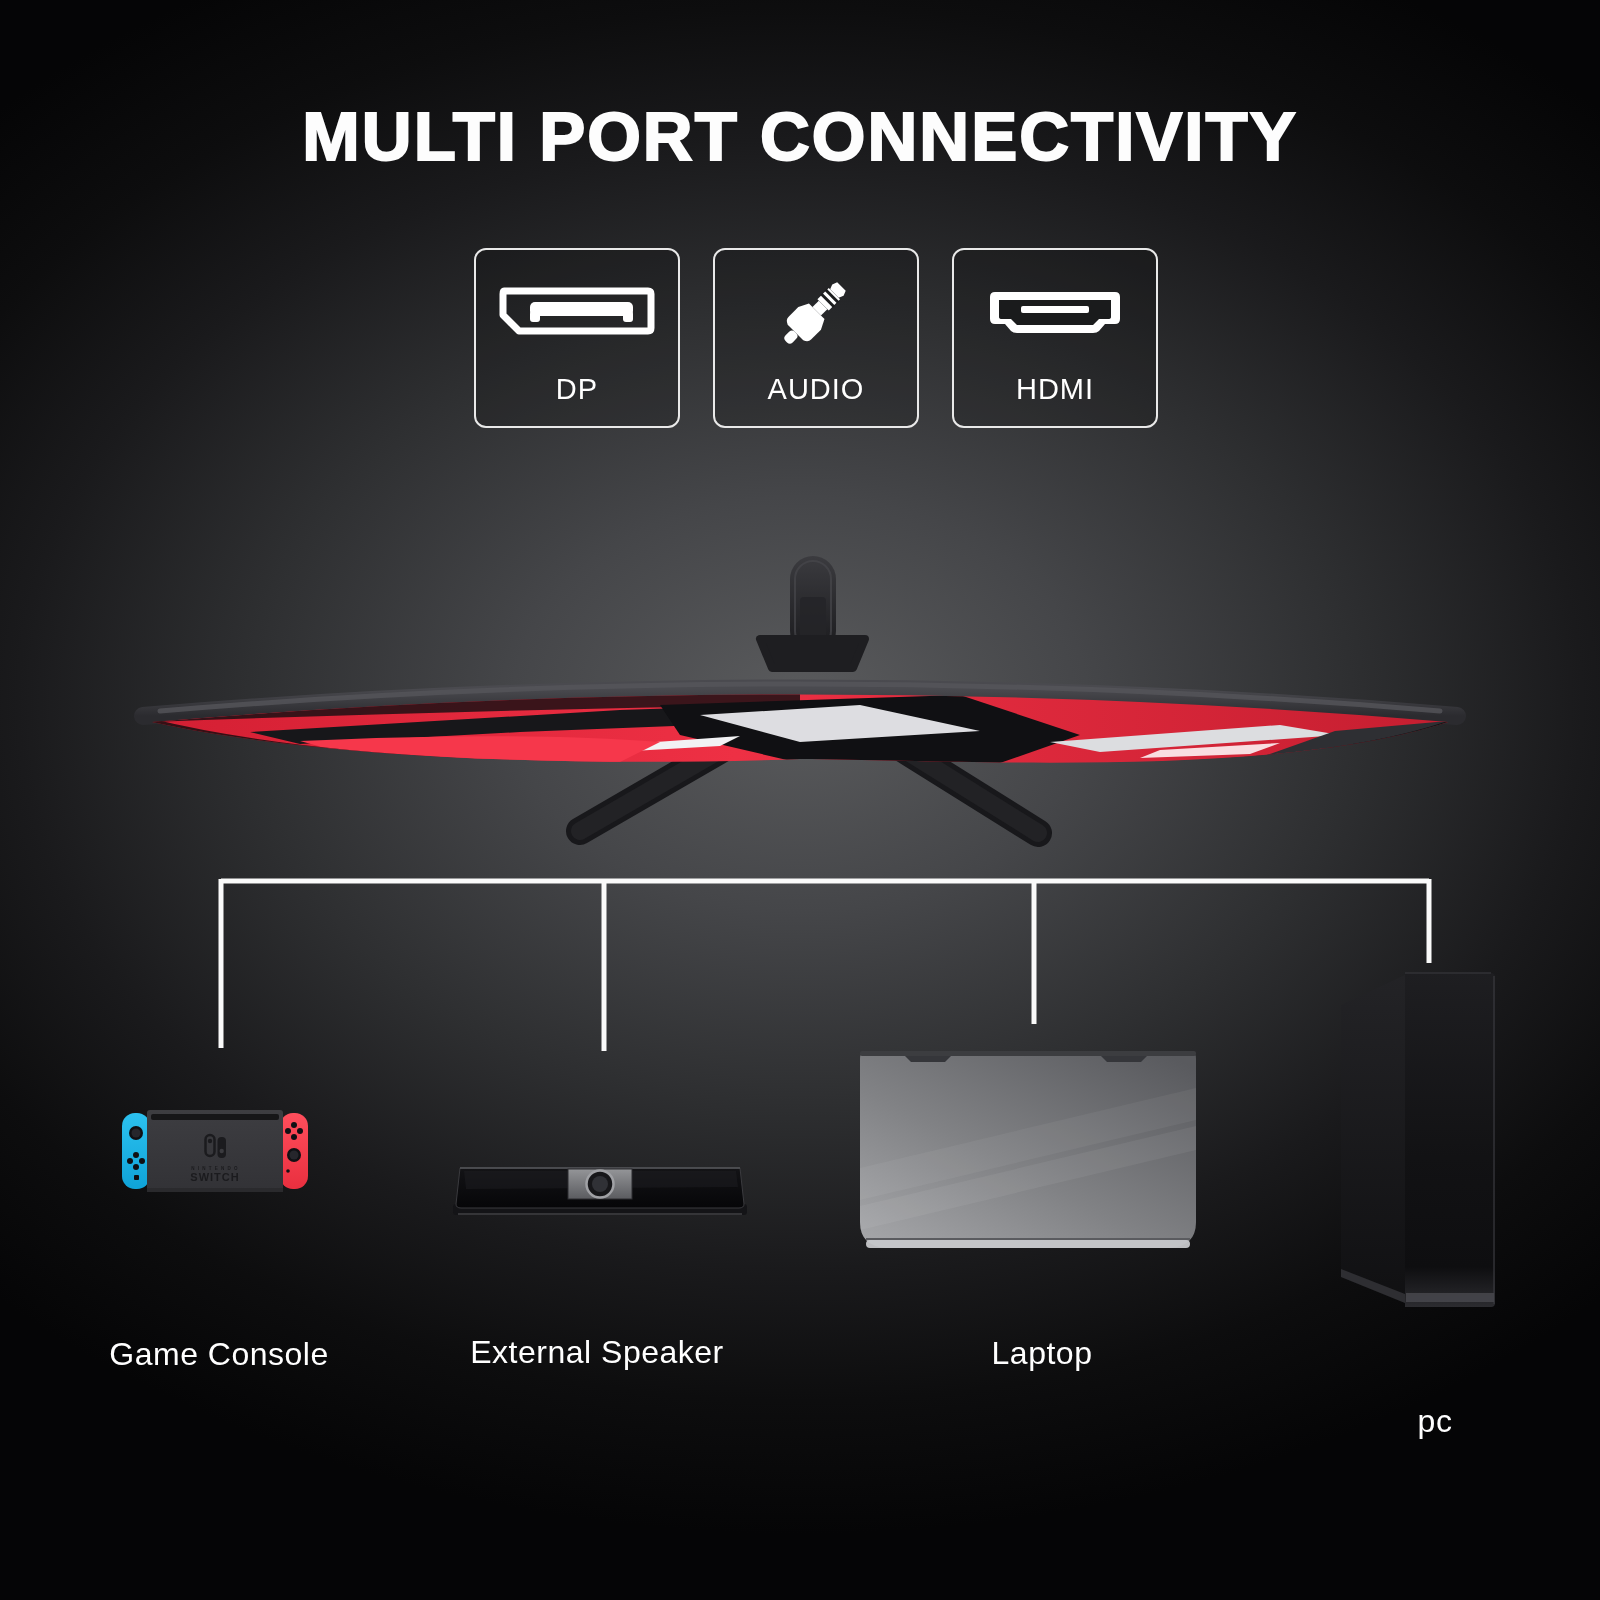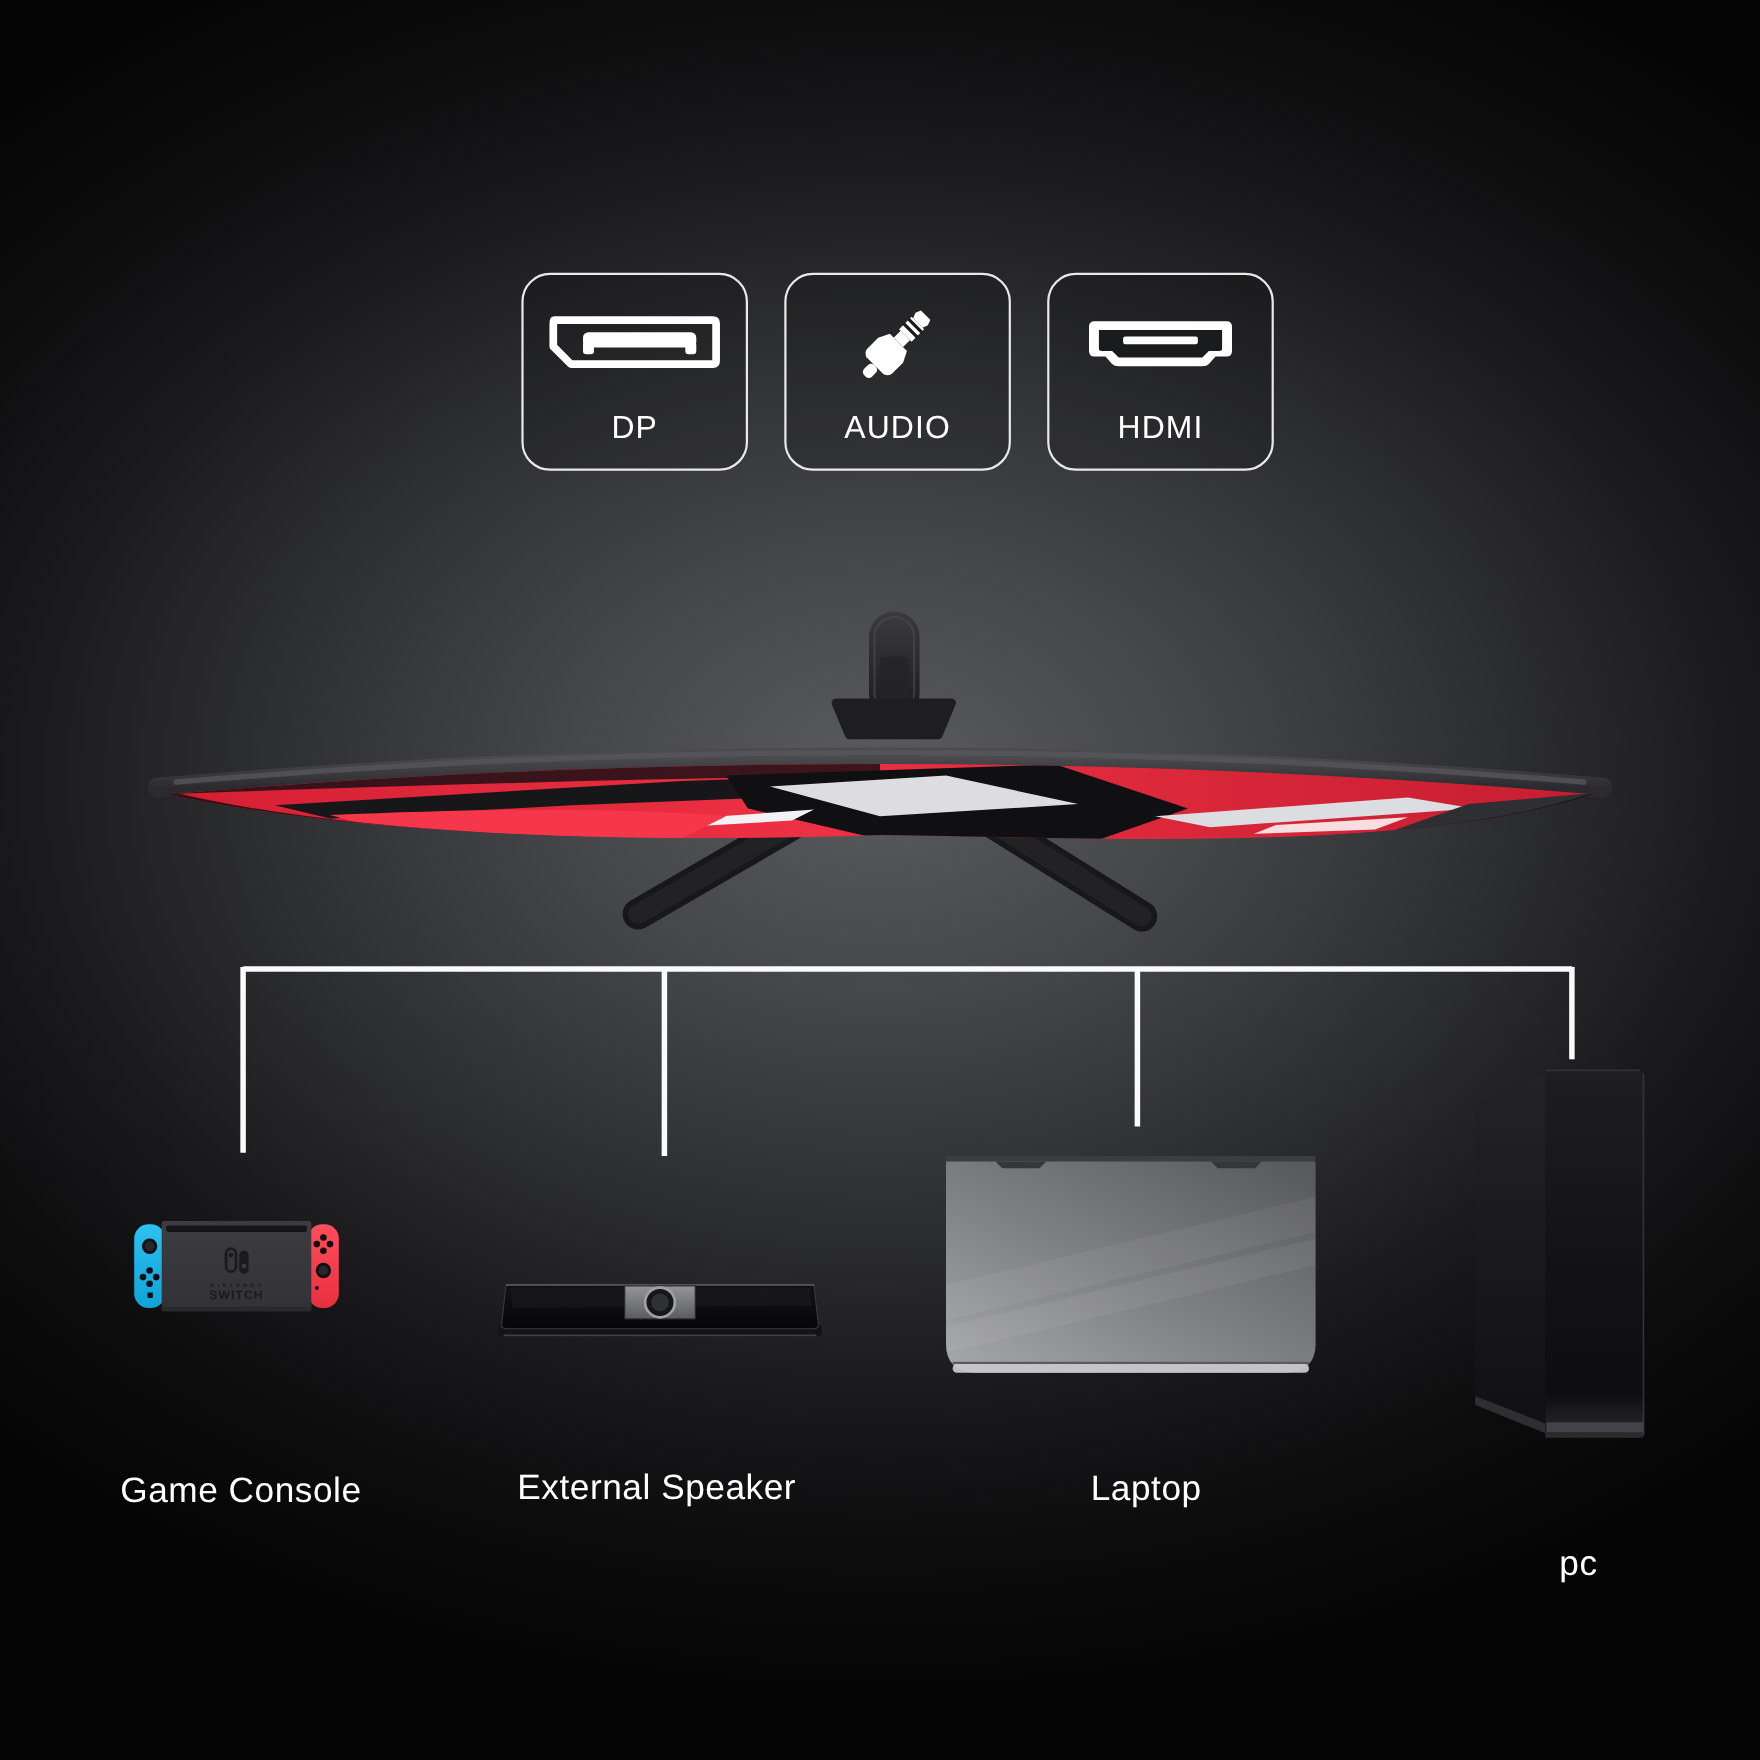--- a/index.html
+++ b/index.html
@@ -11,39 +11,40 @@
       #5a5b5d 0%, #454649 25%, #2e2f31 48%, #1a1a1c 68%, #0d0d0e 84%, #050506 100%);
   }
   .title{
     position:absolute;top:102px;left:50%;transform:translateX(-50%);
     color:#fdfdfd;font-size:69px;font-weight:700;letter-spacing:2px;
     -webkit-text-stroke:2px #fdfdfd;white-space:nowrap;line-height:1;
   }
   .ports-row{position:absolute;left:474px;top:248px;display:flex;gap:33px;}
   .port-card{
     position:relative;width:206px;height:180px;box-sizing:border-box;
-    border:2px solid #e9e9e9;border-radius:26px;background:rgba(5,5,7,0.18);
+    border:2px solid #e9e9e9;border-radius:12px;background:rgba(5,5,7,0.18);
   }
   .port-icon{position:absolute;top:0;left:0;right:0;height:124px;
     display:flex;align-items:center;justify-content:center;}
   .port-label{
     position:absolute;bottom:22px;left:0;width:100%;text-align:center;
     color:#ffffff;font-size:29px;font-weight:500;letter-spacing:1px;line-height:1;
   }
   .abs{position:absolute;}
   .dev-label{
     position:absolute;transform:translateX(-50%);color:#ffffff;
     font-size:32px;font-weight:500;letter-spacing:0.5px;white-space:nowrap;line-height:1;
   }
 </style>
 </head>
 <body>
 
 <div class="stage">
 
+  <div class="title">MULTI PORT CONNECTIVITY</div>
 
   <div class="ports-row">
 
     <div class="port-card">
       <div class="port-icon">
         <svg width="158" height="52" viewBox="0 0 158 52">
           <path d="M 6 5 H 150 Q 153 5 153 8 V 42 Q 153 45 150 45 H 21 L 5 29 V 8 Q 5 5 6 5 Z" fill="none" stroke="#ffffff" stroke-width="7" stroke-linejoin="round"></path>
           <rect x="32" y="16" width="103" height="14" rx="5" fill="#ffffff"></rect>
           <rect x="32" y="25" width="10" height="11" rx="3" fill="#ffffff"></rect>
           <rect x="125" y="25" width="10" height="11" rx="3" fill="#ffffff"></rect>

